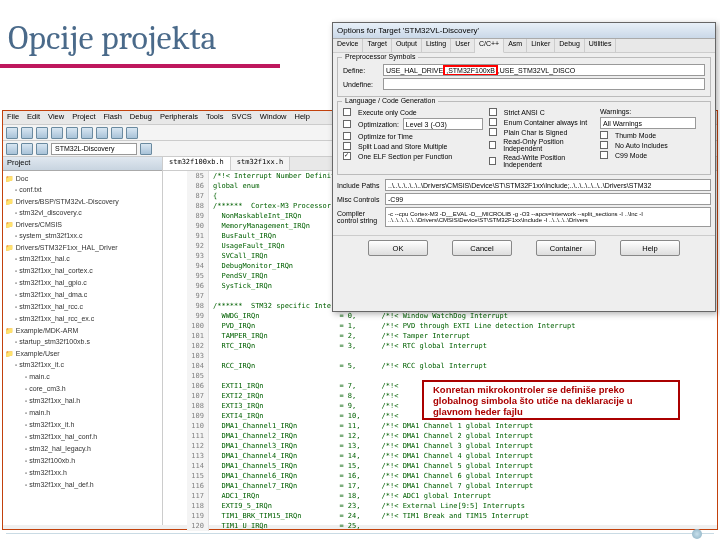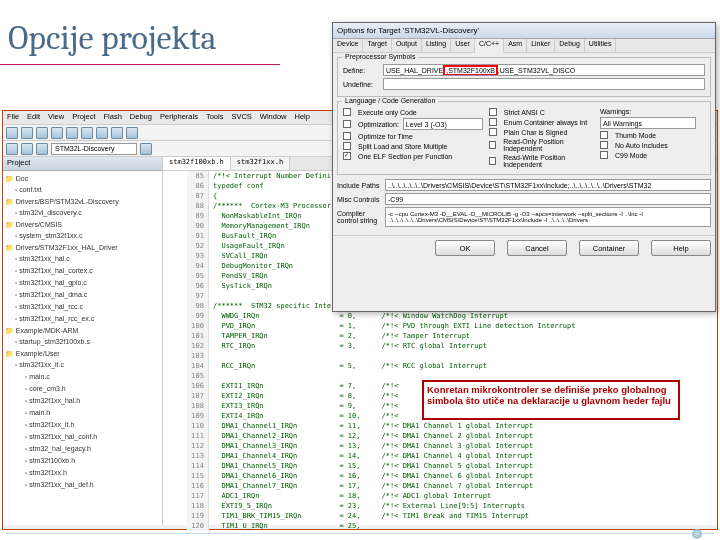--- a/index.html
+++ b/index.html
@@ -1,17 +1,17 @@
 <!DOCTYPE html>
 <html><head>
 <meta charset="utf-8">
 <style>
   * { box-sizing: border-box; margin: 0; padding: 0; }
   body { font-family: Arial, sans-serif; font-size: 8px; width: 720px; height: 540px; overflow: hidden; position: relative; background: #fff; }
-  .slide-title { font-size: 34px; color: #4a6a8a; font-weight: 300; padding: 18px 0 6px 8px; font-family: Cambria, Georgia, serif; border-bottom: 1px solid #be185d; margin-bottom: 4px; width: 280px; }
+  .slide-title { font-size: 34px; color: #4a6a8a; font-weight: 300; padding: 18px 0 6px 8px; font-family: Cambria, Georgia, serif; border-bottom: 4px solid #be185d; margin-bottom: 4px; width: 280px; }
   .ide { position: absolute; top: 110px; left: 2px; width: 716px; height: 420px; border: 1px solid #c2410c; background: #f0f0f0; }
   .menubar { background: #e8e8e8; height: 14px; display: flex; gap: 8px; padding: 1px 4px; border-bottom: 1px solid #ccc; font-size: 7.5px; }
   .menubar span { cursor: default; }
   .toolbar { height: 16px; background: #f4f4f4; border-bottom: 1px solid #ccc; display: flex; align-items: center; padding: 0 3px; gap: 3px; }
   .tb-icon { width: 12px; height: 12px; background: linear-gradient(#d8e6f2,#a8c2d8); border: 1px solid #6a8aa0; border-radius: 1px; }
   .toolbar2 { height: 16px; background: #f4f4f4; border-bottom: 1px solid #ccc; display: flex; align-items: center; padding: 0 3px; gap: 3px; }
   .combo { height: 12px; border: 1px solid #999; background: #fff; padding: 0 3px; font-size: 7px; display: inline-flex; align-items: center; min-width: 86px; }
   .pane-split { display: flex; height: 368px; }
   .tree { width: 160px; background: #fff; border-right: 1px solid #ccc; overflow: hidden; }
   .tree-head { height: 14px; background: linear-gradient(#e0e8f0,#c8d4e0); border-bottom: 1px solid #aaa; padding: 1px 4px; font-size: 7.5px; }
@@ -22,38 +22,38 @@
   .tree-body .indent1 { padding-left: 10px; }
   .tree-body .indent2 { padding-left: 20px; }
   .editor { flex: 1; background: #fff; position: relative; font-family: Consolas, monospace; }
   .tabbar { height: 14px; background: #e8e8e8; border-bottom: 1px solid #ccc; display: flex; }
   .tab { padding: 1px 6px; font-size: 7px; background: #f4f4f4; border-right: 1px solid #ccc; }
   .tab.active { background: #fff; }
   .code { padding: 0; font-size: 7px; line-height: 10px; overflow: hidden; margin-left: 24px; }
   .code-line { display: flex; }
   .ln { width: 22px; text-align: right; color: #808080; padding-right: 4px; background: #f4f4f4; border-right: 1px solid #e0e0e0; }
   .txt { padding-left: 4px; white-space: pre; color: #006000; }
-  .annotation { position: absolute; top: 380px; left: 422px; width: 258px; height: 40px; border: 2px solid #a00; background: rgba(255,255,255,0.92); color: #a00; font-size: 9.5px; font-weight: bold; padding: 2px 3px; z-index: 10; }
+  .annotation { position: absolute; top: 380px; left: 422px; width: 258px; height: 40px; border: 2px solid #a00; background: rgba(255,255,255,0.92); color: #a00; font-size: 9.5px; font-weight: bold; padding: 2px 9px; z-index: 10; }
   .dialog { position: absolute; top: 22px; left: 332px; width: 384px; height: 290px; border: 1px solid #666; background: #eee; box-shadow: 2px 2px 6px rgba(0,0,0,.3); z-index: 5; }
   .dlg-title { height: 16px; background: linear-gradient(#e8f0f8,#cad8e8); display: flex; align-items: center; padding: 0 4px; font-size: 8px; border-bottom: 1px solid #aaa; }
   .dlg-tabs { height: 14px; display: flex; background: #e8e8e8; border-bottom: 1px solid #ccc; font-size: 7px; }
   .dlg-tab { padding: 1px 4px; border-right: 1px solid #ccc; background: #e8e8e8; }
   .dlg-tab.active { background: #eee; border-bottom: 1px solid #eee; margin-bottom: -1px; }
   .dlg-body { padding: 4px; font-size: 7px; }
   .group { border: 1px solid #bbb; padding: 4px 5px; margin-bottom: 4px; position: relative; }
   .group-title { position: absolute; top: -5px; left: 4px; background: #eee; padding: 0 3px; font-size: 7px; }
   .row { display: flex; align-items: center; gap: 4px; margin: 2px 0; }
   .field { border: 1px solid #999; background: #fff; height: 12px; padding: 0 2px; font-size: 7px; display: flex; align-items: center; flex: 1; overflow: hidden; }
   .highlight { border: 2px solid red; padding: 0 1px; }
   .lbl { width: 36px; }
   .chk { width: 8px; height: 8px; border: 1px solid #666; margin-right: 3px; background: #fff; display: inline-block; }
   .chk.on::after { content: "✓"; font-size: 6px; position: relative; top: -2px; }
   .cols { display: flex; gap: 6px; }
   .col { flex: 1; }
-  .dlg-btns { display: flex; justify-content: flex-end; gap: 12px; padding: 4px; border-top: 1px solid #ccc; }
+  .dlg-btns { display: flex; justify-content: center; gap: 24px; padding: 4px; border-top: 1px solid #ccc; }
   .btn { width: 60px; height: 16px; border: 1px solid #888; background: linear-gradient(#fff,#ddd); font-size: 7.5px; display: flex; align-items: center; justify-content: center; border-radius: 2px; }
   .sel { border: 1px solid #999; background: #fff; height: 12px; padding: 0 2px; font-size: 7px; display: inline-flex; align-items: center; min-width: 80px; }
   .slide-footer { position: absolute; bottom: 4px; left: 6px; right: 6px; height: 3px; border-top: 1px solid #cadbe4; }
   .slide-footer::after { content:""; position: absolute; right: 12px; top: -5px; width: 10px; height: 10px; background: radial-gradient(circle,#c8e0ec,#88adc0); border-radius: 50%; }
 </style>
 </head>
 <body>
 
 <div class="slide-title">Opcije projekta</div>
 
@@ -127,21 +127,21 @@
           <div class="tab active">stm32f100xb.h</div>
           <div class="tab">stm32f1xx.h</div>
         </div>
       <div class="code" id="code">
           <div class="code-line">
             <span class="ln">85</span>
             <span class="txt">/*!&lt; Interrupt Number Definition */</span>
           </div>
           <div class="code-line">
             <span class="ln">86</span>
-            <span class="txt">typedef conf</span>
+            <span class="txt">global enum</span>
           </div>
           <div class="code-line">
             <span class="ln">87</span>
             <span class="txt">{</span>
           </div>
           <div class="code-line">
             <span class="ln">88</span>
             <span class="txt">/******  Cortex-M3 Processor Exceptions Numbers *****/</span>
           </div>
           <div class="code-line">

